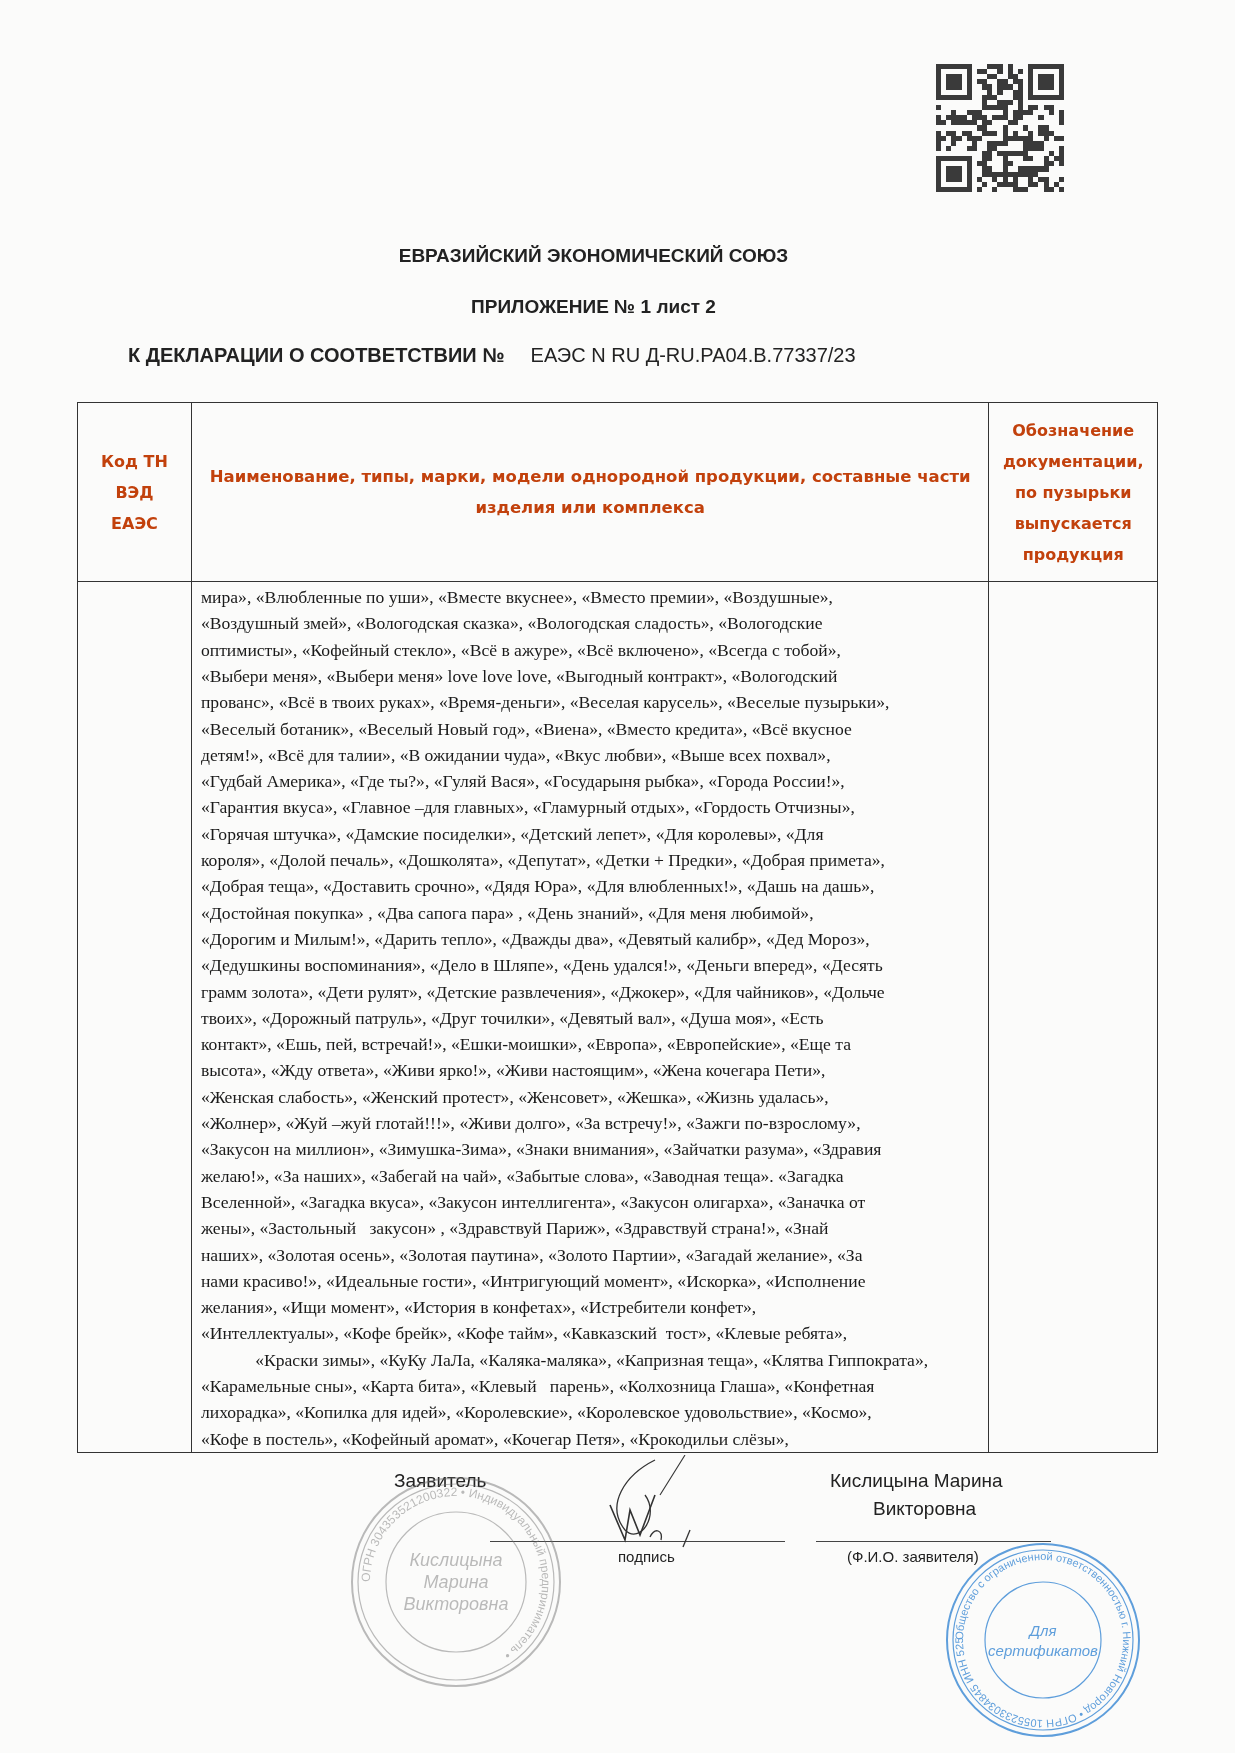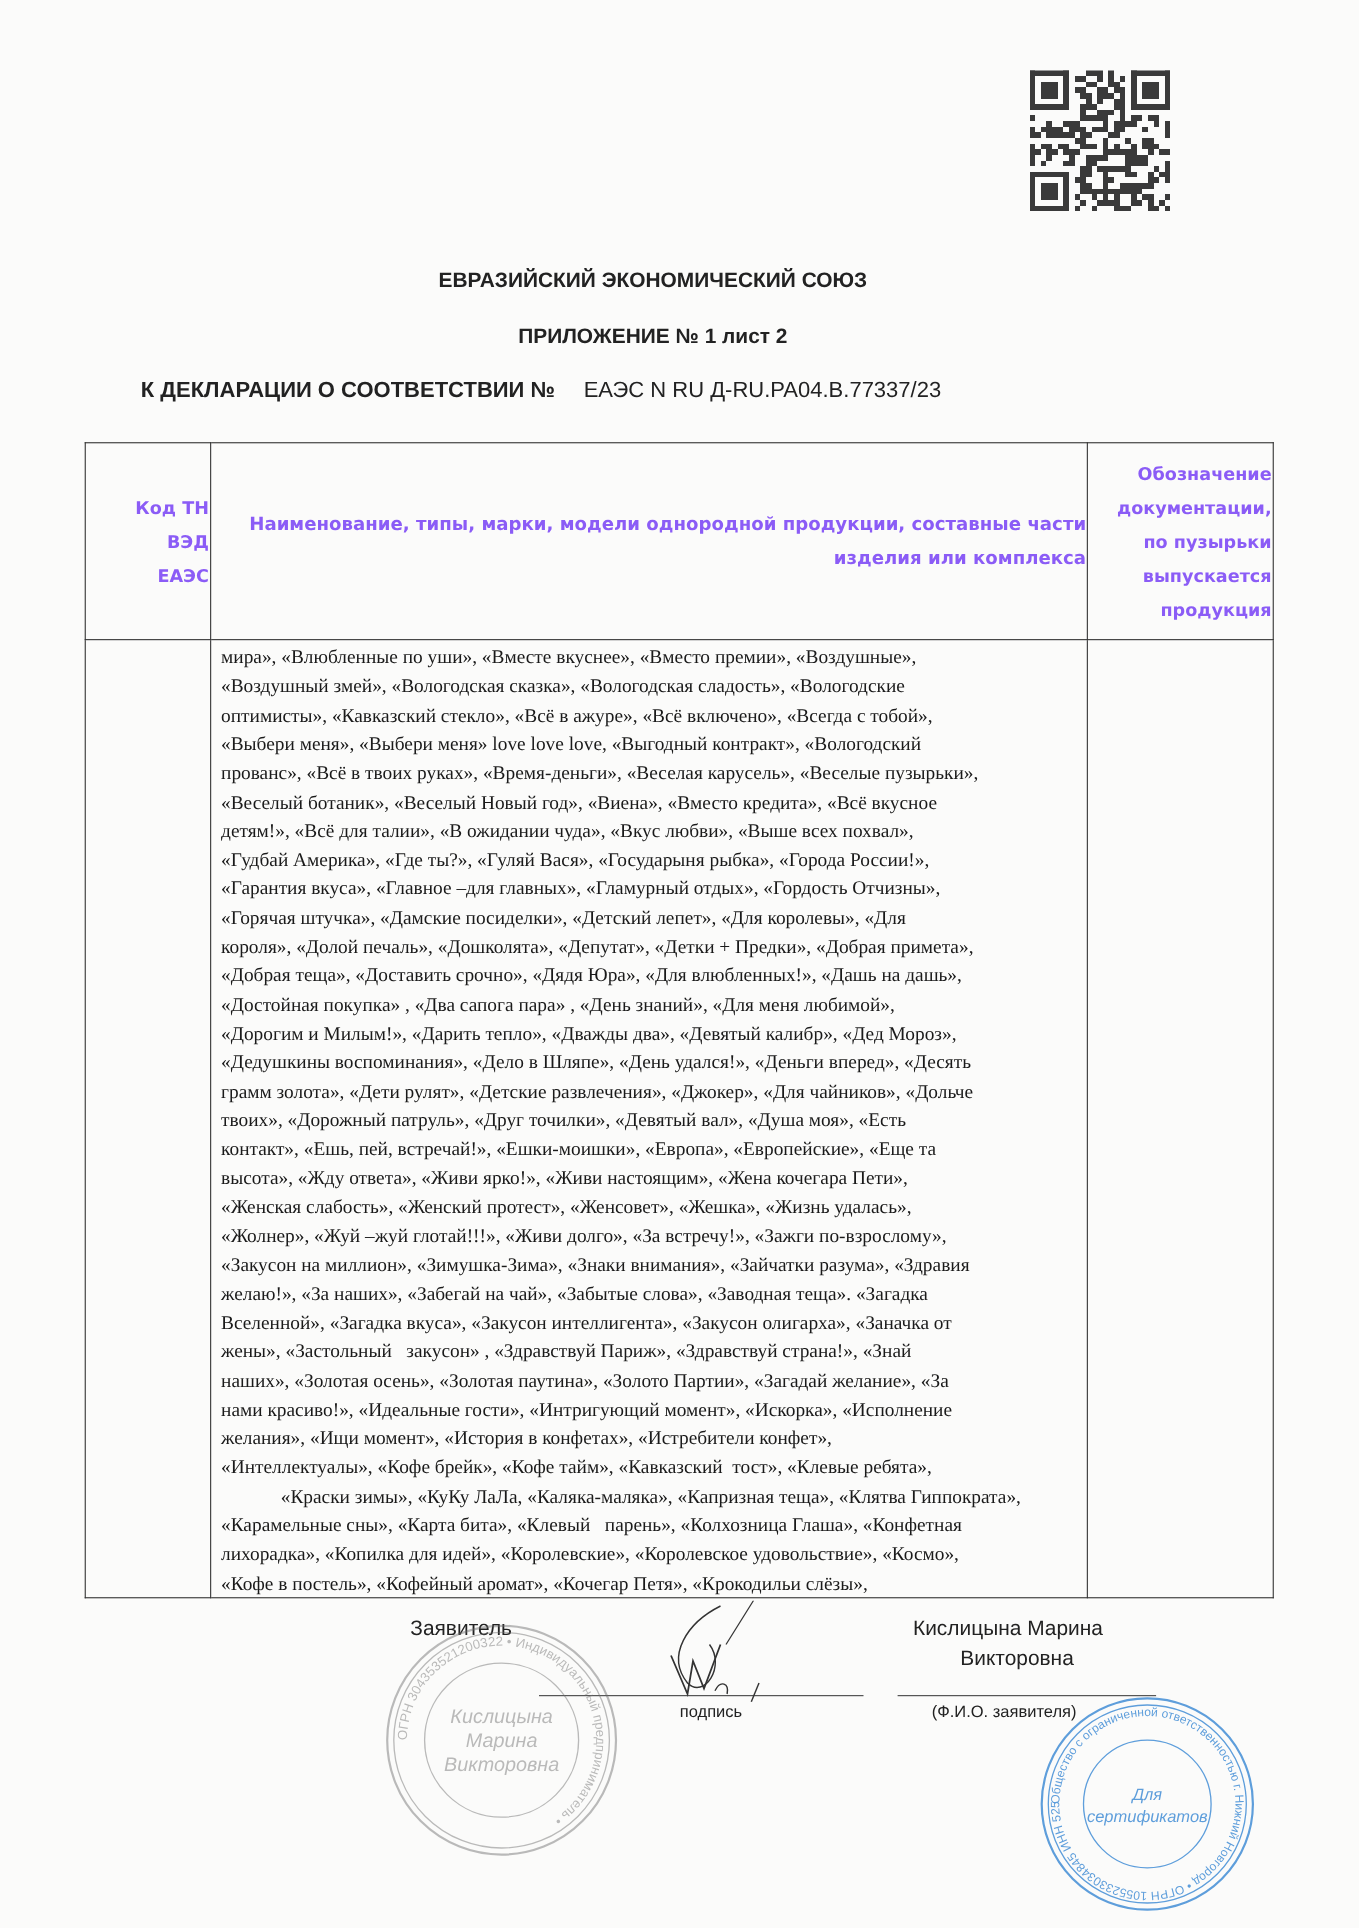--- a/index.html
+++ b/index.html
@@ -6,28 +6,28 @@
   body { width:1235px; height:1753px; background:#fbfbfa; position:relative; overflow:hidden; color:#1e1e1e; }
   .qr { position:absolute; left:932px; top:64px; width:136px; height:128px; }
   .qr svg { width:100%; height:100%; }
   .h { position:absolute; left:0; width:1187px; text-align:center; font-family:"Liberation Sans", sans-serif; font-weight:bold; font-size:19px; color:#222; }
   .h1 { top:245px; }
   .h2 { top:296px; }
   .h3 { top:344px; left:128px; width:auto; text-align:right; font-size:20px; }
   .h3 .num { font-weight:normal; margin-left:26px; }
   table.main { position:absolute; left:77px; top:402px; width:1081px; border-collapse:collapse; }
   table.main td, table.main th { border:1.5px solid #333; vertical-align:middle; }
-  th { font-family:"DejaVu Sans", sans-serif; font-weight:bold; font-size:16px; line-height:31px; color:#8b5cf6;text-align:right; }
+  th { font-family:"DejaVu Sans", sans-serif; font-weight:bold; font-size:16px; line-height:31px; color:#c2410c; }
   th.c1 { width:112px; height:176px; }
   th.c2 { width:796px; font-size:16.5px; }
   th.c3 { width:166px; }
   td.body { height:868px; }
   td.text { font-family:"Liberation Serif", serif; font-size:17.6px; line-height:26.3px; padding:2px 6px 0 9px; vertical-align:top; text-align:left; color:#1a1a1a; }
   .sig { position:absolute; font-family:"Liberation Sans", sans-serif; color:#222; }
-  .applicant { left:373px; top:1470px; font-size:19px; }
+  .applicant { left:394px; top:1470px; font-size:19px; }
   .name1 { left:830px; top:1470px; font-size:19px; }
   .name2 { left:873px; top:1498px; font-size:19px; }
   .line1 { position:absolute; left:490px; top:1541px; width:295px; border-top:1.5px solid #444; }
   .line2 { position:absolute; left:816px; top:1541px; width:235px; border-top:1.5px solid #444; }
   .lbl1 { left:618px; top:1548px; font-size:15px; }
   .lbl2 { left:847px; top:1548px; font-size:15px; }
   .stamp { position:absolute; }
   .stamp1 { left:348px; top:1474px; width:216px; height:216px; opacity:0.45; }
   .stamp2 { left:938px; top:1540px; width:210px; height:200px; opacity:0.75; }
   .signature { position:absolute; left:585px; top:1455px; width:150px; height:95px; }
@@ -295,21 +295,21 @@
       <div>по пузырьки</div>
       <div>выпускается</div>
       <div>продукция</div>
     </th>
   </tr>
   <tr>
     <td class="body"></td>
     <td class="body text" id="desc-cell">
           <div style="white-space: pre;">мира», «Влюбленные по уши», «Вместе вкуснее», «Вместо премии», «Воздушные»,</div>
           <div style="white-space: pre;">«Воздушный змей», «Вологодская сказка», «Вологодская сладость», «Вологодские</div>
-          <div style="white-space: pre;">оптимисты», «Кавказский стекло», «Всё в ажуре», «Всё включено», «Всегда с тобой»,</div>
+          <div style="white-space: pre;">оптимисты», «Кофейный стекло», «Всё в ажуре», «Всё включено», «Всегда с тобой»,</div>
           <div style="white-space: pre;">«Выбери меня», «Выбери меня» love love love, «Выгодный контракт», «Вологодский</div>
           <div style="white-space: pre;">прованс», «Всё в твоих руках», «Время-деньги», «Веселая карусель», «Веселые пузырьки»,</div>
           <div style="white-space: pre;">«Веселый ботаник», «Веселый Новый год», «Виена», «Вместо кредита», «Всё вкусное</div>
           <div style="white-space: pre;">детям!», «Всё для талии», «В ожидании чуда», «Вкус любви», «Выше всех похвал»,</div>
           <div style="white-space: pre;">«Гудбай Америка», «Где ты?», «Гуляй Вася», «Государыня рыбка», «Города России!»,</div>
           <div style="white-space: pre;">«Гарантия вкуса», «Главное –для главных», «Гламурный отдых», «Гордость Отчизны»,</div>
           <div style="white-space: pre;">«Горячая штучка», «Дамские посиделки», «Детский лепет», «Для королевы», «Для</div>
           <div style="white-space: pre;">короля», «Долой печаль», «Дошколята», «Депутат», «Детки + Предки», «Добрая примета»,</div>
           <div style="white-space: pre;">«Добрая теща», «Доставить срочно», «Дядя Юра», «Для влюбленных!», «Дашь на дашь»,</div>
           <div style="white-space: pre;">«Достойная покупка» , «Два сапога пара» , «День знаний», «Для меня любимой»,</div>

